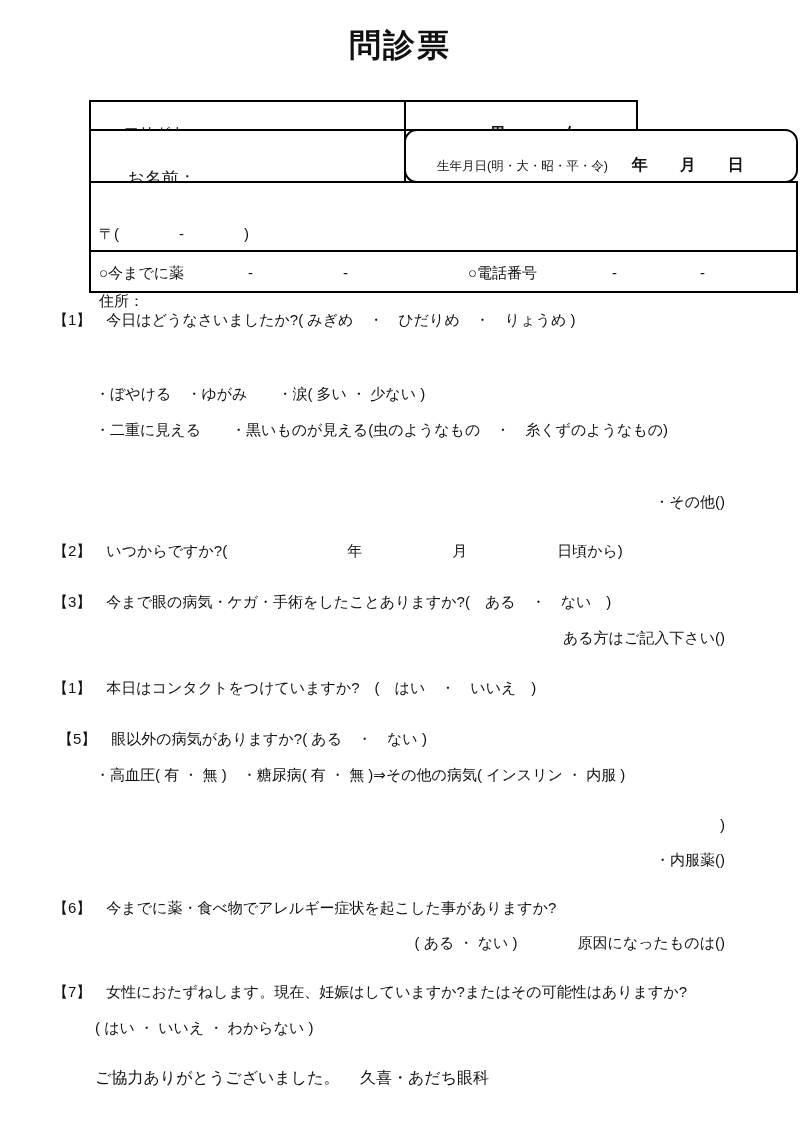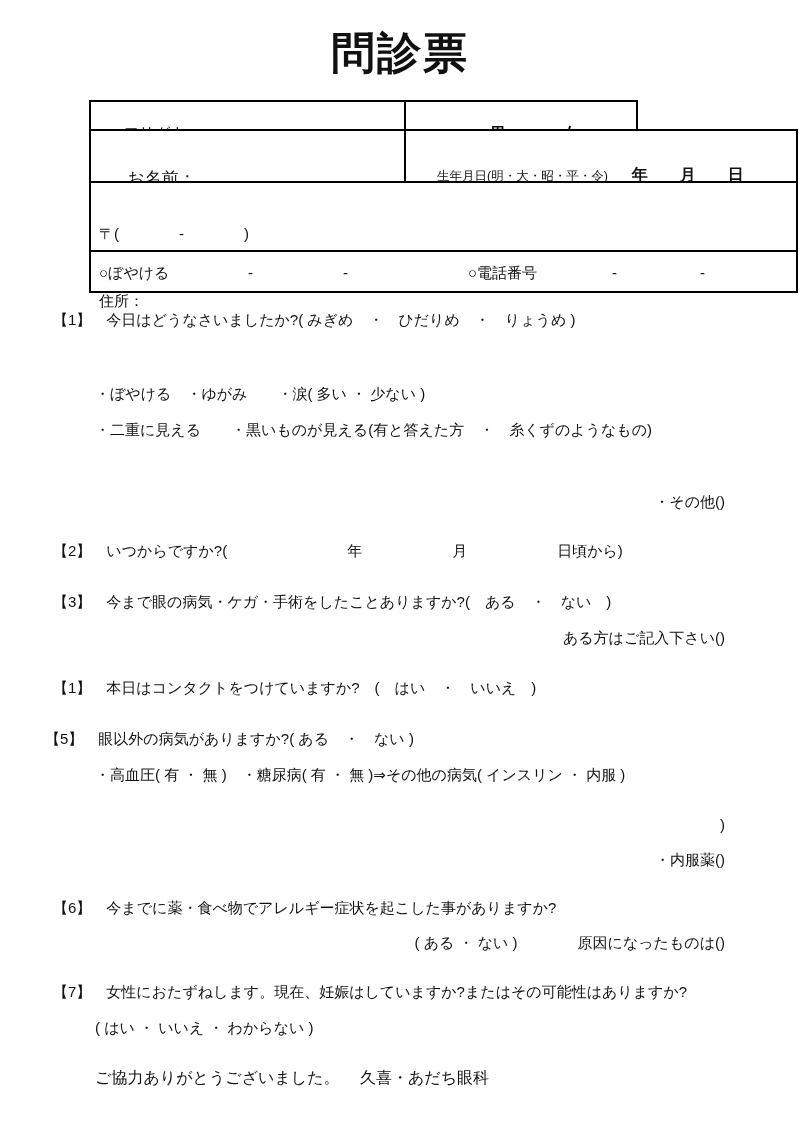--- a/index.html
+++ b/index.html
@@ -12,21 +12,21 @@
     color: #111111;
     font-family: "Liberation Sans", "DejaVu Sans", sans-serif;
     overflow: hidden;
   }
   .title {
     position: absolute;
     top: 24px;
     left: 0;
     width: 100%;
     text-align: center;
-    font-size: 44px;
+    font-size: 32px;
     font-weight: bold;
     letter-spacing: 2px;
   }
   
   .info-table {
     position: absolute;
     left: 48px;
     top: 100px;
     width: 709px;
     height: 193px;
@@ -41,21 +41,21 @@
   }
   .cell-furigana { left: 0; top: 0; width: 317px; height: 31px; padding: 5px 8px; }
   .cell-gender {
     left: 315px; top: 0; width: 234px; height: 31px;
     text-align: center; font-weight: bold; padding-top: 4px; font-size: 16px;
   }
   .cell-name {
     left: 0; top: 29px; width: 317px; height: 54px;
     font-size: 17px; padding: 16px 8px;
   }
-  .cell-birth { left: 315px; top: 29px; width: 394px; height: 54px; padding: 17px 6px; }
+  .cell-birth { left: 315px; top: 29px; width: 394px; height: 54px; padding: 7px 6px; border-radius: 13px; }
   .birth-label { font-size: 12.5px; }
   .birth-units { font-size: 16px; font-weight: bold; margin-left: 24px; white-space: pre; }
   .cell-address { left: 0; top: 81px; width: 709px; height: 71px; padding: 8px; }
   .addr-line1 { display: block; white-space: pre; }
   .addr-line2 { display: block; white-space: pre; margin-top: 14px; }
   .cell-phone { left: 0; top: 150px; width: 709px; height: 43px; }
   .cell-phone span { position: absolute; top: 12px; font-size: 15px; white-space: pre; }
   
   .line {
     position: absolute;
@@ -99,48 +99,48 @@
       <span>お名前：</span>
     </div>
     <div class="cell cell-birth">
       <span class="birth-label">生年月日(明・大・昭・平・令)</span><span class="birth-units">年　　月　　日</span>
     </div>
     <div class="cell cell-address">
       <span class="addr-line1">〒(　　　　-　　　　)</span>
       <span class="addr-line2">住所：</span>
     </div>
     <div class="cell cell-phone">
-      <span style="left:8px">○ぼやける</span>
+      <span style="left:8px">○今までに薬</span>
       <span style="left:157px">-</span>
       <span style="left:252px">-</span>
       <span style="left:377px">○電話番号</span>
       <span style="left:521px">-</span>
       <span style="left:609px">-</span>
     </div>
   </div>
 
   <div class="line" style="left:53px; top:310px">【1】　今日はどうなさいましたか?( みぎめ　・　ひだりめ　・　りょうめ )</div>
   <div class="line" style="left:95px; top:384px">・ぼやける　・ゆがみ　　・涙( 多い ・ 少ない )</div>
-  <div class="line" style="left:95px; top:420px">・二重に見える　　・黒いものが見える(有と答えた方　・　糸くずのようなもの)</div>
+  <div class="line" style="left:95px; top:420px">・二重に見える　　・黒いものが見える(虫のようなもの　・　糸くずのようなもの)</div>
   <div class="line-flex" style="left:95px; top:492px; width:630px">
     <span>・その他(</span>
     <span>)</span>
   </div>
 
   <div class="line" style="left:53px; top:541px">【2】　いつからですか?(　　　　　　　　年　　　　　　月　　　　　　日頃から)</div>
 
   <div class="line" style="left:53px; top:592px">【3】　今まで眼の病気・ケガ・手術をしたことありますか?(　ある　・　ない　)</div>
   <div class="line-flex" style="left:95px; top:628px; width:630px">
     <span>ある方はご記入下さい(</span>
     <span>)</span>
   </div>
 
   <div class="line" style="left:53px; top:678px">【1】　本日はコンタクトをつけていますか?　(　はい　・　いいえ　)</div>
 
-  <div class="line" style="left:45px; top:729px">【5】　眼以外の病気がありますか?( ある　・　ない )</div>
+  <div class="line" style="left:58px; top:729px">【5】　眼以外の病気がありますか?( ある　・　ない )</div>
   <div class="line" style="left:95px; top:765px">・高血圧( 有 ・ 無 )　・糖尿病( 有 ・ 無 )⇒その他の病気( インスリン ・ 内服 )</div>
   <div class="line-flex" style="left:95px; top:815px; width:630px">
     <span>)</span>
   </div>
   <div class="line-flex" style="left:95px; top:850px; width:630px">
     <span>・内服薬(</span>
     <span>)</span>
   </div>
 
   <div class="line" style="left:53px; top:898px">【6】　今までに薬・食べ物でアレルギー症状を起こした事がありますか?</div>

